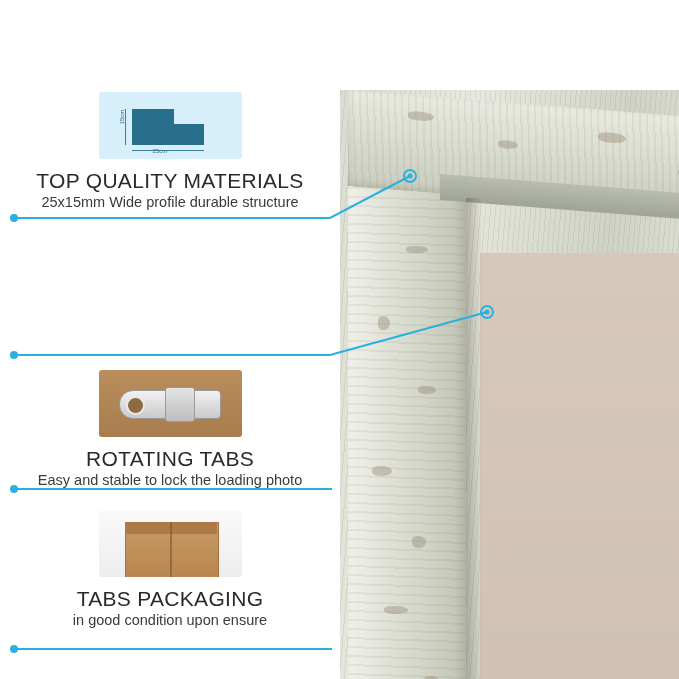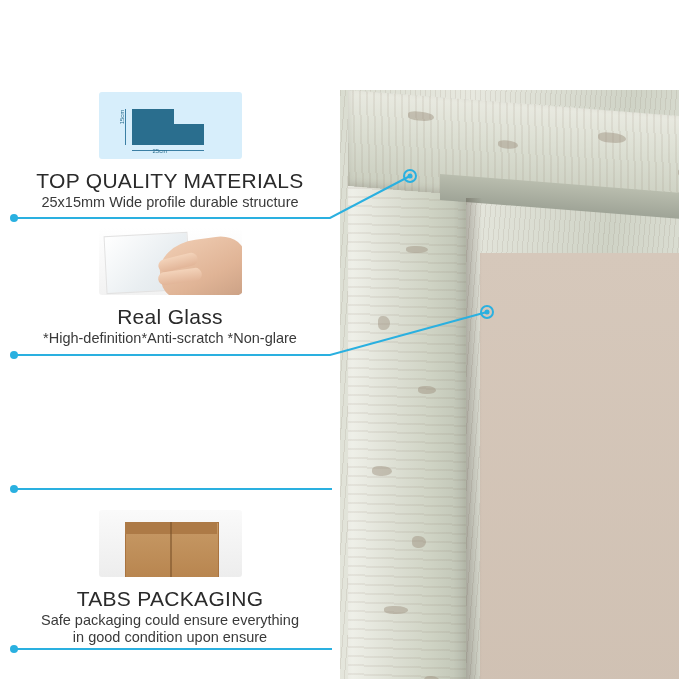--- a/index.html
+++ b/index.html
@@ -324,41 +324,39 @@
       <div id="profile-notch"></div>
       <div class="dimline" style="left:26px; top:17px; width:1px; height:36px;"></div>
       <div class="dimline" style="left:33px; top:58px; width:72px; height:1px;"></div>
       <div class="dimlabel" id="dim-v-label">15cm</div>
       <div class="dimlabel" id="dim-h-label">25cm</div>
     </div>
     <div class="feat-title">TOP QUALITY MATERIALS</div>
     <div class="feat-sub">25x15mm Wide profile durable structure</div>
   </div>
 
-  <div class="feature" style="top:228px;">
-    <div class="thumb" id="thumb-glass">
-      <div id="glass-sheet"></div>
-      <div id="hand-shape"></div>
-      <div class="finger" style="right:44px; bottom:26px; width:40px; height:13px; transform:rotate(-14deg);"></div>
-      <div class="finger" style="right:40px; bottom:12px; width:44px; height:13px; transform:rotate(-8deg);"></div>
-    </div>
-    <div class="feat-title">Real Glass</div>
-    <div class="feat-sub">*High-definition*Anti-scratch *Non-glare</div>
+
+  <div class="feature" style="top:370px;">
+    <div class="thumb" id="thumb-tabs">
+      <div id="tab-body"></div>
+      <div id="tab-grip"></div>
+      <div id="tab-hole"></div>
+    </div>
+    <div class="feat-title">ROTATING TABS</div>
+    <div class="feat-sub">Easy and stable to lock the loading photo</div>
   </div>
-
 
   <div class="feature" style="top:510px;">
     <div class="thumb" id="thumb-pack">
       <div id="box-shape"></div>
       <div id="box-flap"></div>
       <div id="box-seam"></div>
     </div>
     <div class="feat-title">TABS PACKAGING</div>
     <div class="feat-sub">
-      <div>Safe packaging could ensure everything</div>
       <div>in good condition upon ensure</div>
     </div>
   </div>
 
   <svg id="connectors" viewBox="0 0 679 679" xmlns="http://www.w3.org/2000/svg">
 
     <path d="M14,218 L330,218 L410,176" fill="none" stroke="#2ab0e0" stroke-width="2"></path>
     <circle cx="14" cy="218" r="4" fill="#2ab0e0"></circle>
     <circle cx="410" cy="176" r="6" fill="none" stroke="#2ab0e0" stroke-width="2"></circle>
     <circle cx="410" cy="176" r="2.5" fill="#2ab0e0"></circle>

